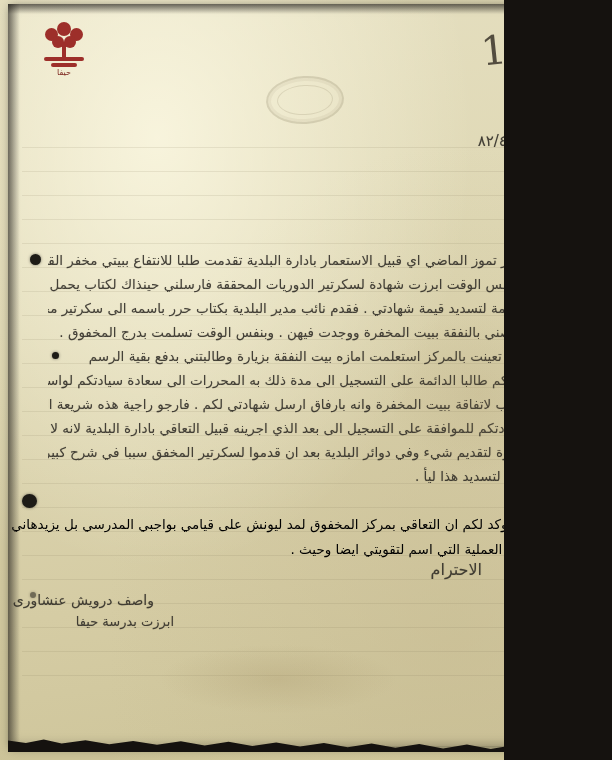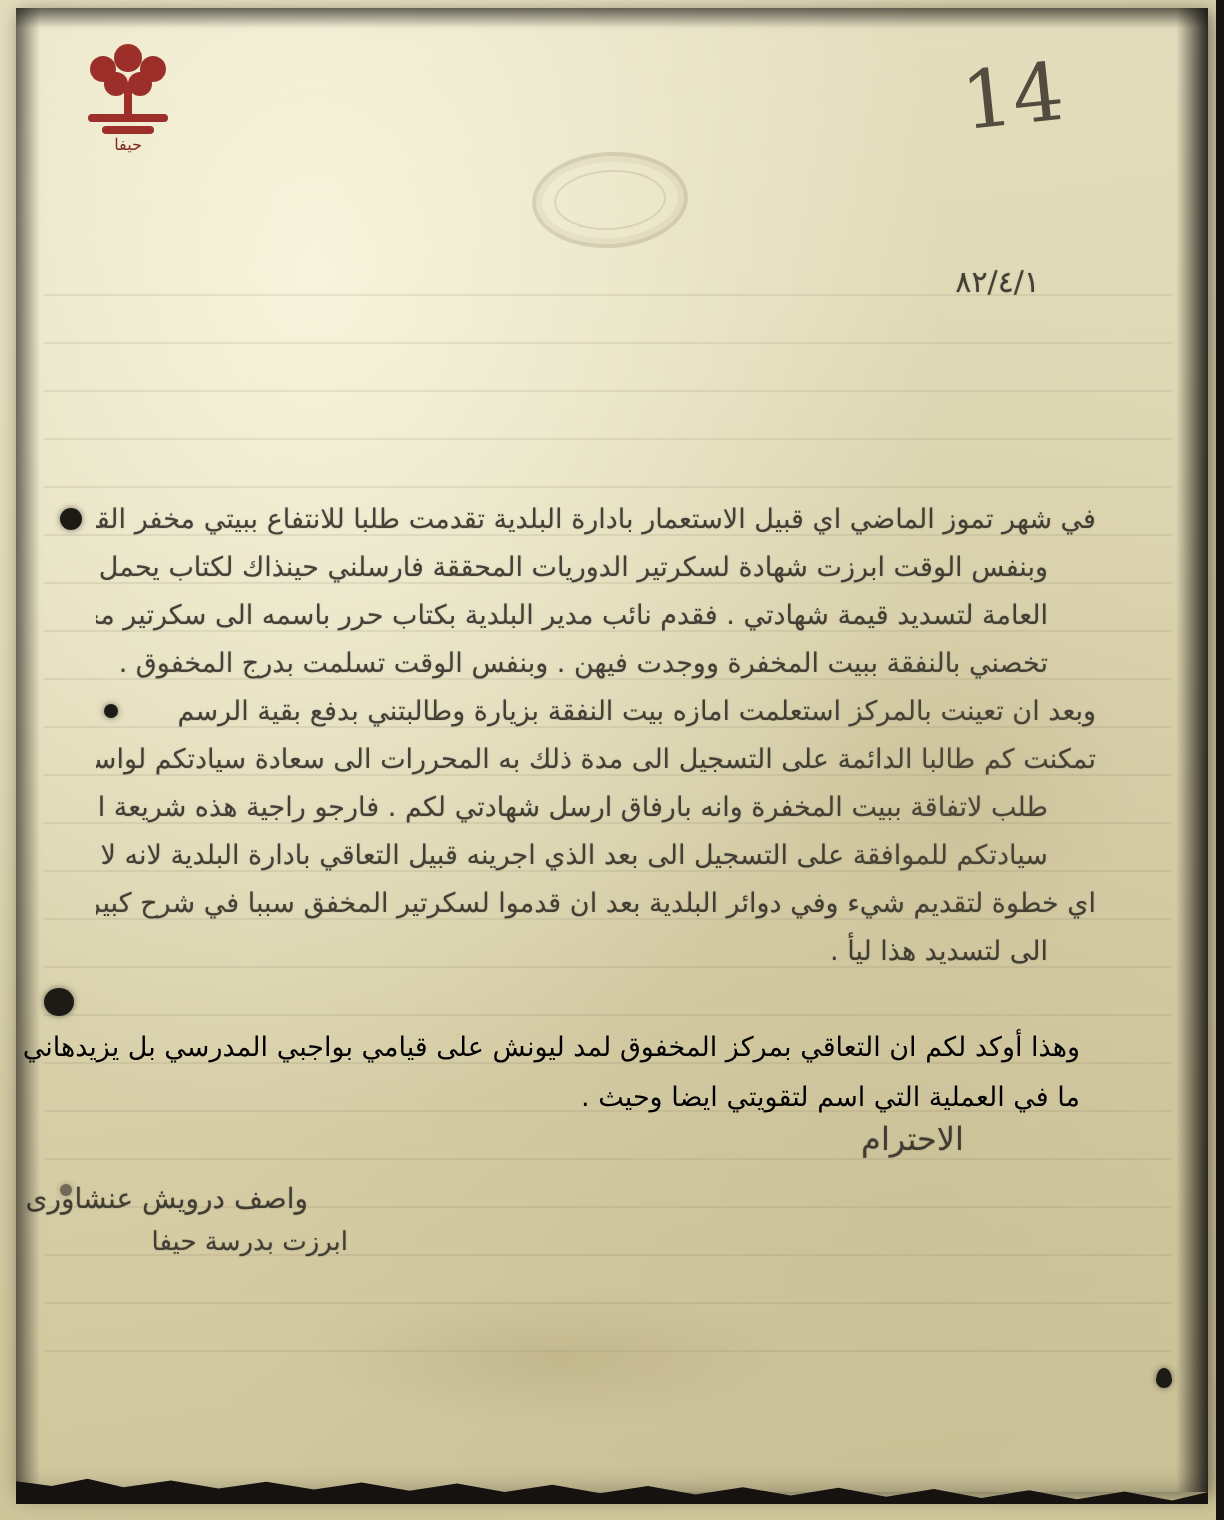--- a/index.html
+++ b/index.html
@@ -9,21 +9,21 @@
   }
   body {
     width: 612px;
     height: 760px;
     overflow: hidden;
     font-family: "DejaVu Sans", sans-serif;
   }
 
   #page {
     position: relative;
-    width: 608px;
+    width: 504px;
     height: 760px;
     background:
       radial-gradient(ellipse at 30% 20%, rgba(255,250,225,0.55) 0%, rgba(255,250,225,0) 55%),
       radial-gradient(ellipse at 80% 70%, rgba(226,214,172,0.45) 0%, rgba(226,214,172,0) 60%),
       linear-gradient(160deg, #ddd6b4 0%, #d8d0aa 35%, #cfc69c 70%, #c8bf92 100%);
     overflow: hidden;
   }
 
   
   #sheet {

